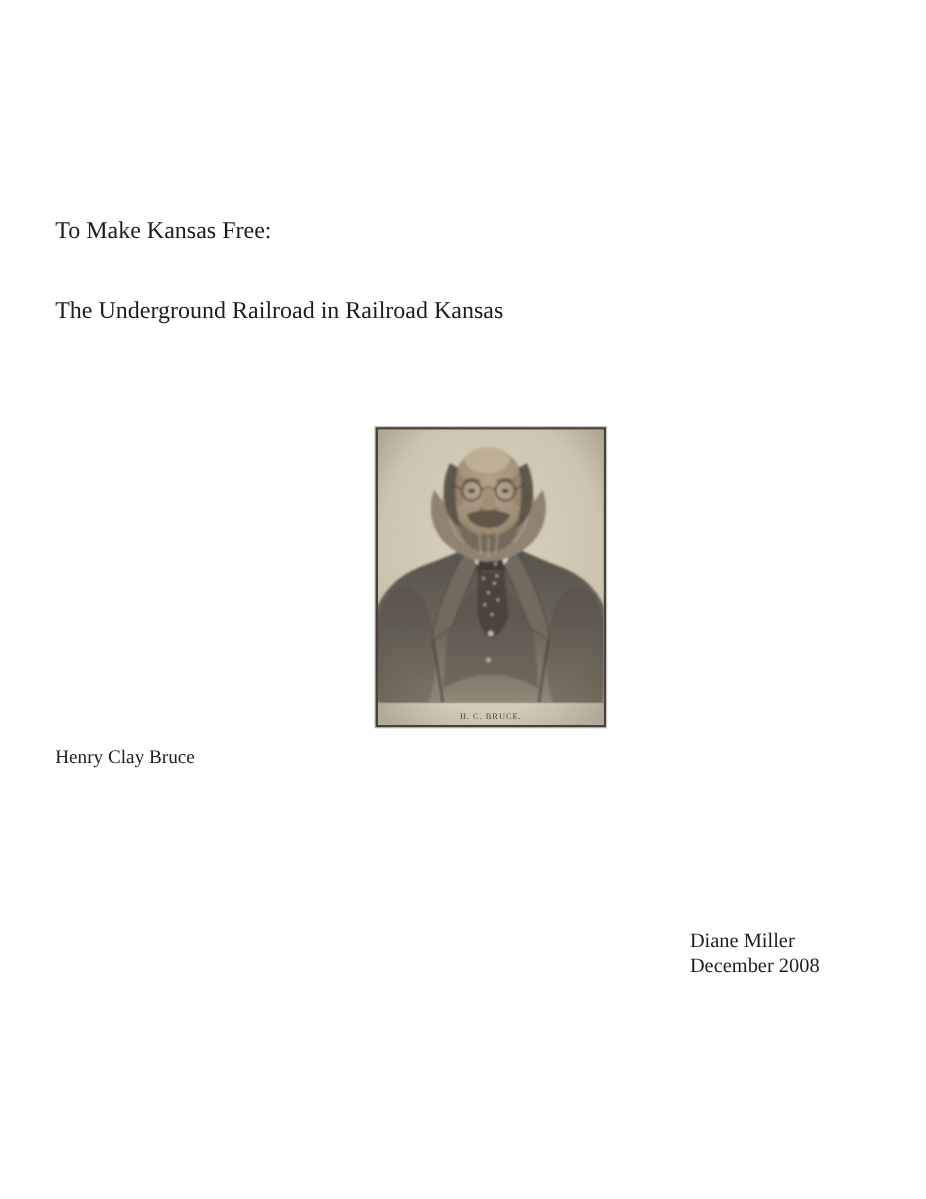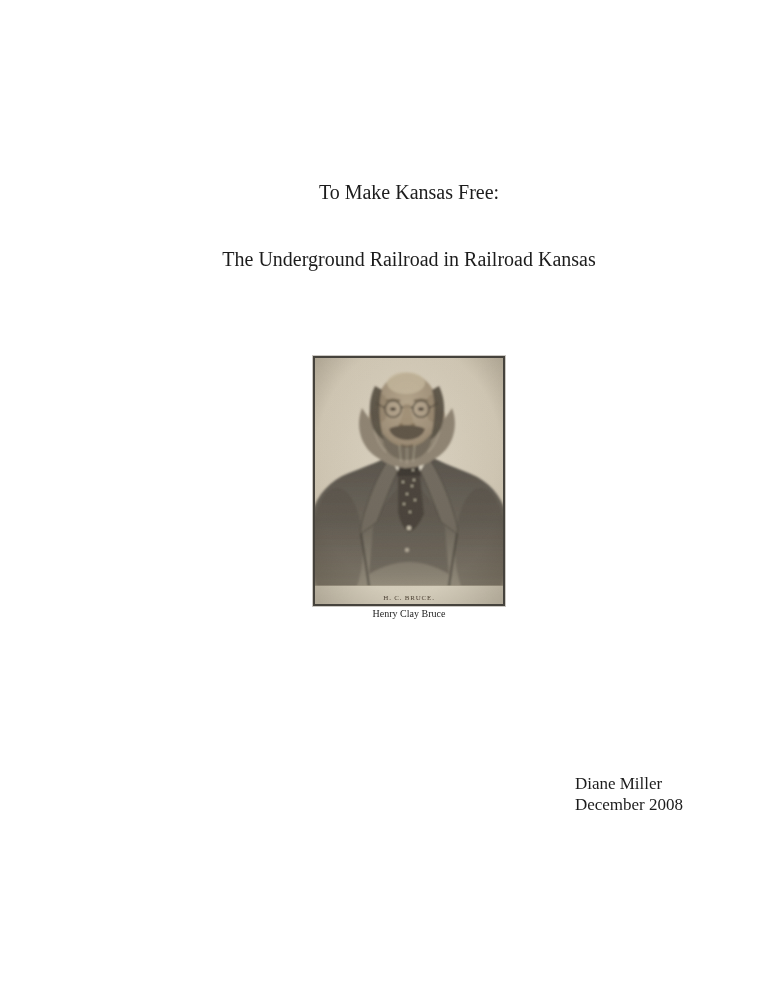--- a/index.html
+++ b/index.html
@@ -7,36 +7,35 @@
     width: 772px; height: 999px;
     background: #ffffff;
     position: relative;
     font-family: "Liberation Serif", serif;
     color: #1c1c1c;
     overflow: hidden;
   }
   .centered {
     position: absolute;
     left: 46px; right: 0;
-    text-align: center;
   }
   .title-line { font-size: 20px; line-height: 24px; }
   .title-1 { top: 180px; }
   .title-2 { top: 247px; }
   .photo-frame {
     position: absolute;
     left: 313px; top: 356px;
     width: 192px; height: 250px;
     box-sizing: border-box;
     border: 2px solid #45423c;
     box-shadow: 0 0 0 1px rgba(160,155,145,0.55);
     background: #d5cdbb;
   }
   .photo-frame svg { display: block; width: 100%; height: 100%; }
-  .caption-block { top: 607px; font-size: 10px; line-height: 14.5px; }
+  .caption-block { top: 625px; font-size: 16px; line-height: 14.5px; }
   .caption-block div { white-space: pre; }
   .byline {
     position: absolute;
     top: 773px; right: 89px;
     text-align: left;
     font-size: 17px; line-height: 21px;
   }
 </style>
 </head>
 <body>

